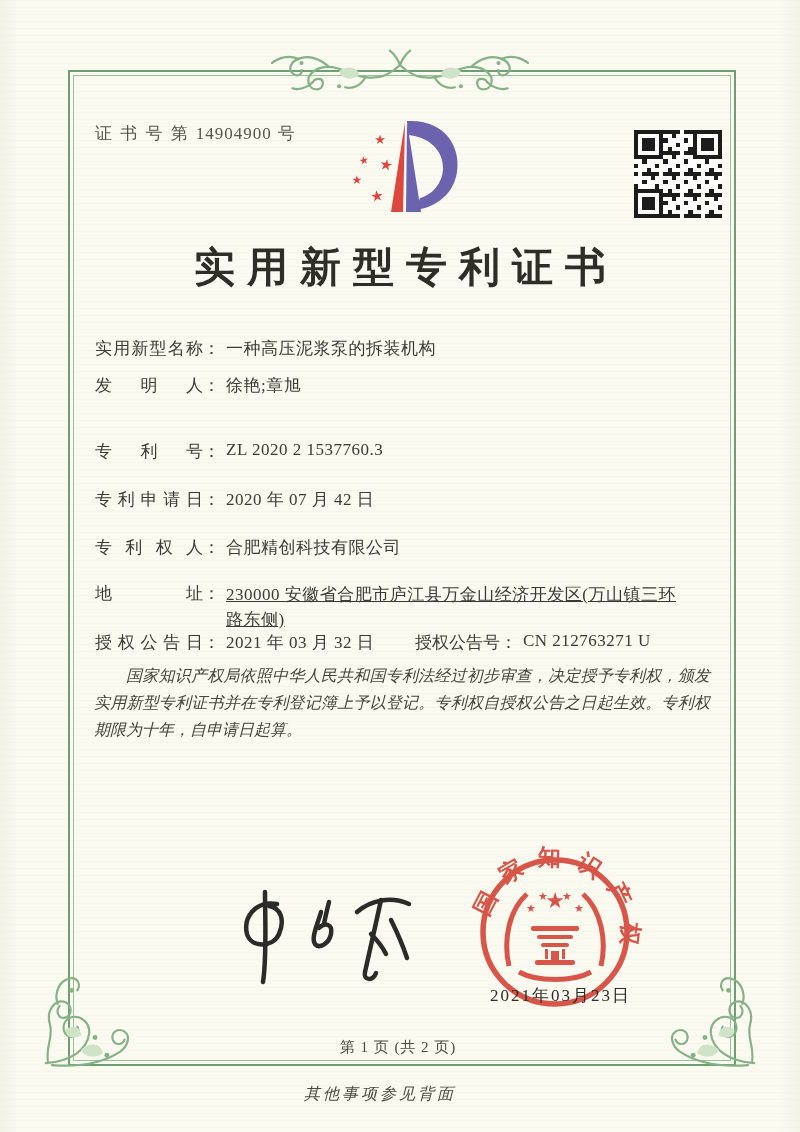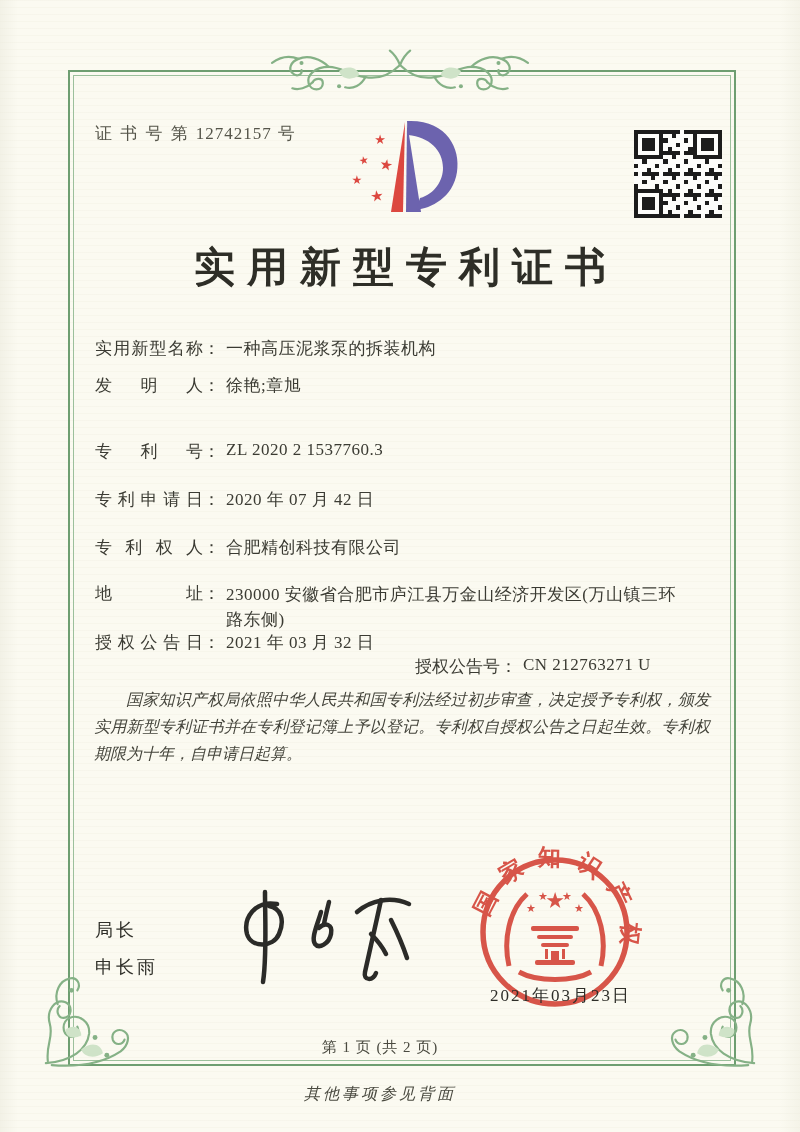--- a/index.html
+++ b/index.html
@@ -38,42 +38,41 @@
   }
   .qr div{background:#1c1c1c;}
   .doc-title{
     position:absolute;left:0;top:240px;width:800px;text-align:center;
     font-size:41px;font-weight:bold;color:#2e2e27;letter-spacing:12px;text-indent:12px;
   }
   .row{position:absolute;left:95px;width:620px;font-size:17px;color:#3b3b33;}
   .lab{display:inline-block;width:108px;text-align:justify;text-align-last:justify;vertical-align:top;}
   .colon{vertical-align:top;margin-right:6px;}
   .val{display:inline-block;vertical-align:top;letter-spacing:.5px;}
-  .val-wrap{width:452px;line-height:25px;}
-  .grant2{position:absolute;left:320px;top:0;margin-top:24px;}
+  .val-wrap{width:452px;line-height:25px;text-decoration:underline;}
+  .grant2{position:absolute;left:320px;top:0;}
   .grant2 .lab-plain{display:inline-block;vertical-align:top;}
   .body-text{
     position:absolute;left:94px;top:662px;width:616px;
     font-size:16px;line-height:27px;font-style:italic;color:#44443b;
     text-align:justify;
-    margin-top:24px;
   }
   .body-text p{margin:0;text-indent:2em;}
   .chief{position:absolute;left:95px;top:918px;font-size:18px;color:#2f2f29;
     font-family:"Liberation Sans","DejaVu Sans",sans-serif;}
   .chief div{margin-bottom:13px;letter-spacing:3px;}
   .sig{position:absolute;left:225px;top:878px;width:200px;height:112px;}
   .seal{position:absolute;left:467px;top:842px;width:176px;height:176px;opacity:.93;}
   .seal-date{
     position:absolute;left:490px;top:984px;font-size:17px;color:#2e2e29;
     letter-spacing:2px;z-index:5;
   }
   .page-num{
     position:absolute;left:0;top:1038px;width:760px;text-align:center;
-    font-size:15px;color:#4a4a40;letter-spacing:1px;
+    font-size:15px;color:#4a4a40;letter-spacing:1px;padding-left:18px;
   }
   .back-note{
     position:absolute;left:0;top:1084px;width:760px;text-align:center;
     font-size:16px;font-style:italic;color:#4a4a40;letter-spacing:3px;
   }
   .orn{position:absolute;}
   .orn path{stroke:#85b186;stroke-width:2.2;fill:none;stroke-linecap:round;}
   .orn .leaf{fill:#cfe3c8;stroke:none;}
   .orn circle{fill:#85b186;}
   svg text.star{fill:#dc4840;}
@@ -112,21 +111,21 @@
       <circle cx="58" cy="86" r="2.5"></circle>
       <circle cx="70" cy="104" r="2.5"></circle>
     </g>
   </svg>
 
   <svg class="orn" style="left:644px;top:952px;" width="118" height="120" viewBox="0 0 120 120">
     <use href="#blf" transform="translate(120,0) scale(-1,1)"></use>
   </svg>
 
   <div class="cert-no">
-    <span>证 书 号 第</span><span class="num">12742157</span><span>号</span>
+    <span>证 书 号 第</span><span class="num">14904900</span><span>号</span>
   </div>
 
   <svg class="logo" viewBox="0 0 150 120">
     <path d="M75,16 L61,106 L73,106 Z" fill="#dc4840"></path>
     <path d="M77,16 L76,106 L91,106 Z" fill="#6c63ae"></path>
     <path d="M77,15 C116,13 131,42 127,66 C123,92 101,102 86,104 L90,92 C105,88 113,74 113,62 C113,44 99,31 78,29 Z" fill="#6c63ae"></path>
     <text class="star" x="50" y="38" font-size="13" text-anchor="middle">★</text>
     <text class="star" x="34" y="58" font-size="11" text-anchor="middle" transform="rotate(-12 34 55)">★</text>
     <text class="star" x="56" y="64" font-size="15" text-anchor="middle" transform="rotate(10 56 60)">★</text>
     <text class="star" x="27" y="78" font-size="12" text-anchor="middle">★</text>
@@ -360,24 +359,20 @@
     <span class="lab">授权公告日</span><span class="colon">：</span><span class="val">2021 年 03 月 32 日</span>
     <span class="grant2">
       <span class="lab-plain">授权公告号</span><span class="colon">：</span><span class="val">CN 212763271 U</span>
     </span>
   </div>
 
   <div class="body-text">
     <p>国家知识产权局依照中华人民共和国专利法经过初步审查，决定授予专利权，颁发实用新型专利证书并在专利登记簿上予以登记。专利权自授权公告之日起生效。专利权期限为十年，自申请日起算。</p>
   </div>
 
-  <div class="chief">
-    <div>局长</div>
-    <div>申长雨</div>
-  </div>
 
   <svg class="sig" viewBox="0 0 200 112" fill="none" stroke="#2b2b28" stroke-width="4.5" stroke-linecap="round">
     <path d="M40,14 C40,40 42,78 38,104"></path>
     <path d="M52,26 C30,22 18,40 22,56 C26,70 48,70 54,56 C60,42 56,30 44,28"></path>
     <path d="M104,24 C102,32 100,40 99,46"></path>
     <path d="M96,34 C92,48 86,60 90,66 C94,71 104,66 106,56 C108,46 100,44 94,50"></path>
     <path d="M132,34 C146,22 166,18 184,26"></path>
     <path d="M156,22 C150,50 142,84 140,94 C138,103 148,103 151,95"></path>
     <path d="M166,42 C172,54 178,68 182,80"></path>
     <path d="M146,56 C152,62 158,70 161,76"></path>

